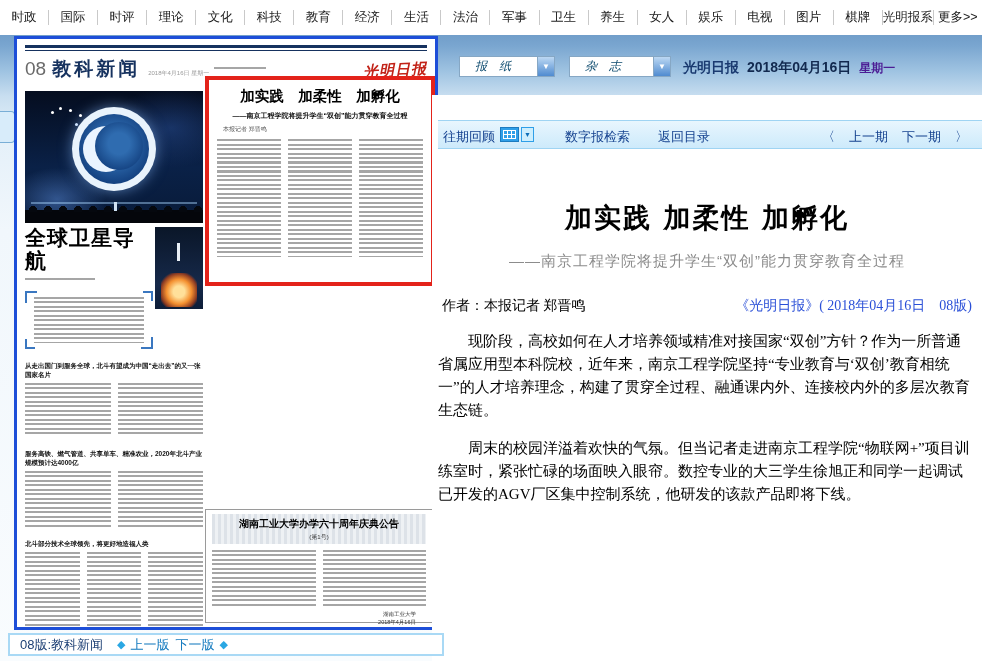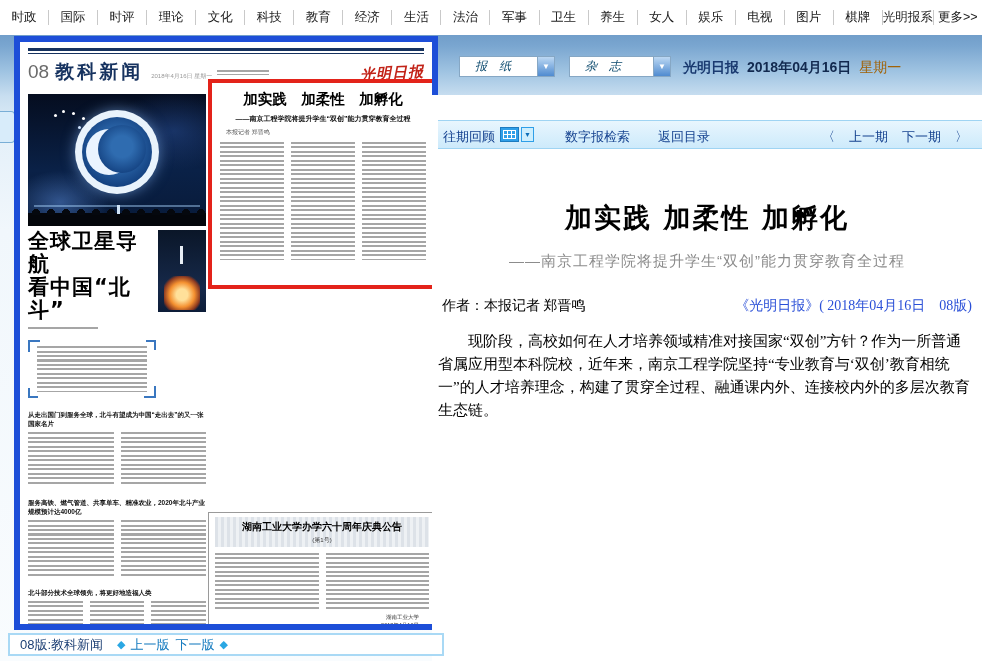--- a/index.html
+++ b/index.html
@@ -9,21 +9,21 @@
     font-family:"Liberation Sans","DejaVu Sans",sans-serif;
     background:linear-gradient(180deg,#ffffff 0 23px,#6795c3 23px,#7aa6d0 46px,#a0c4e2 72px,#c8def0 96px,#e4f0f9 132px,#f1f7fc 230px,#f9fcfe 100%);
   }
 
   
   .navbar { position:absolute; left:0; top:0; right:0; height:35px; background:#fff; display:flex; align-items:center; }
   .nav-item { flex:1; text-align:center; font-size:12.5px; color:#1a1a1a; border-right:1px solid #c9c9c9; white-space:nowrap; line-height:15px; cursor:pointer; }
   .nav-item:last-child { border-right:none; }
 
   
-  .paper-panel { position:absolute; left:14px; top:36px; width:424px; height:594px; background:#fff; border:6px solid #1d4ed8; overflow:hidden; }
+  .paper-panel { position:absolute; left:14px; top:36px; width:424px; height:594px; background:#fff; border:3px solid #1d4ed8; overflow:hidden; }
   .pg-head { position:absolute; left:8px; top:6px; right:8px; height:44px; }
   .rule-double { height:6px; border-top:3px solid #16325f; border-bottom:1px solid #16325f; }
   .pg-head-row { display:flex; align-items:baseline; margin-top:5px; }
   .pg-num { font-size:19px; color:#6a6a6a; margin-right:6px; }
   .pg-section { font-size:19px; font-weight:bold; color:#16325f; letter-spacing:3px; }
   .pg-date { font-size:6px; color:#999; margin-left:8px; }
   .pg-fuzz { width:52px; height:5px; margin-left:5px; align-self:center; }
   .pg-logo { margin-left:auto; font-family:"Liberation Serif","DejaVu Serif",serif; font-weight:bold; font-style:italic; color:#c22318; font-size:15px; transform:rotate(-3deg); letter-spacing:1px; }
 
   .fz { background-image:repeating-linear-gradient(180deg,#6f6f6f 0,#6f6f6f 2px,transparent 2px,transparent 4.5px); opacity:.62; }
@@ -93,21 +93,21 @@
   
   .side-tab { position:absolute; left:0; top:111px; width:15px; height:32px; background:#d8ecfa; border:1px solid #79aed6; border-left:none; border-radius:0 4px 4px 0; cursor:pointer; }
 
   
   .select { position:absolute; height:21px; background:#fff; border:1px solid #86a7c4; display:flex; align-items:center; cursor:pointer; }
   .select .txt { flex:1; padding-left:15px; font-size:12px; color:#0c4a6e; white-space:nowrap;font-style:italic; }
   .select .btn { width:17px; height:100%; background:linear-gradient(#bcd8f3,#4f8bd0); border-left:1px solid #86a7c4; display:flex; align-items:center; justify-content:center; color:#fff; font-size:8px; }
   .mast-row { position:absolute; left:683px; top:59px; display:flex; align-items:baseline; gap:8px; white-space:nowrap; }
   .mast-name { font-size:14px; font-weight:bold; color:#1a3a70; }
   .mast-date { font-size:14px; font-weight:bold; color:#12294f; }
-  .mast-week { font-size:14px; font-weight:normal; color:#a16207; }
+  .mast-week { font-size:12px; font-weight:bold; color:#4c1d95; }
 
   .article-wrap { position:absolute; left:432px; top:95px; right:0; bottom:0; background:#fff; }
 
   .toolbar { position:absolute; left:438px; top:120px; right:0; height:29px; background:linear-gradient(#e8f6fe,#cdeafb); border-top:1px solid #9fd4f3; border-bottom:1px solid #9fd4f3; z-index:5; }
   .tb-item { position:absolute; top:7px; font-size:13px; color:#14418f; cursor:pointer; white-space:nowrap; }
   .tb-cal { position:absolute; left:62px; top:6px; display:flex; align-items:center; cursor:pointer; }
   .cal-ic { width:19px; height:15px; background:#2f9fe8; border:1px solid #1c7bc0; position:relative; }
   .cal-ic::after { content:""; position:absolute; inset:2px;
     background-image:repeating-linear-gradient(90deg,#fff 0 1px,transparent 1px 4px),repeating-linear-gradient(180deg,#fff 0 1px,transparent 1px 4px); }
   .cal-btn { width:13px; height:15px; background:#cdeefd; border:1px solid #2f9fe8; margin-left:2px; color:#0d6eb8; font-size:7px; display:flex; align-items:center; justify-content:center; }
@@ -175,21 +175,20 @@
     <div class="bd-ring">
       <div class="bd-disc"></div>
     </div>
     <div class="crowd"></div>
     <div class="speaker"></div>
   </div>
 
   <div class="leftcol">
     <div class="np-h1" style="width:128px;">
       <div>全球卫星导航</div>
-      <div>看中国“北斗”</div>
     </div>
     <div class="photo-rocket"></div>
     <div class="np-byline fz"></div>
     <div class="bracketbox">
       <span class="corner-tr"></span>
       <span class="corner-bl"></span>
       <div class="fz"></div>
     </div>
     <div class="np-subhead">从走出国门到服务全球，北斗有望成为中国“走出去”的又一张国家名片</div>
     <div class="fzrow blk" style="height:54px;">
@@ -253,20 +252,21 @@
 
 <div class="article-wrap">
   <div class="art-title">加实践 加柔性 加孵化</div>
   <div class="art-sub">——南京工程学院将提升学生“双创”能力贯穿教育全过程</div>
   <div class="art-meta">
     <span class="art-author">作者：本报记者 郑晋鸣</span>
     <span class="art-source">《光明日报》( 2018年04月16日　08版)</span>
   </div>
   <div class="art-body">
     <p>现阶段，高校如何在人才培养领域精准对接国家“双创”方针？作为一所普通省属应用型本科院校，近年来，南京工程学院坚持“专业教育与‘双创’教育相统一”的人才培养理念，构建了贯穿全过程、融通课内外、连接校内外的多层次教育生态链。</p>
+    <p>周末的校园洋溢着欢快的气氛。但当记者走进南京工程学院“物联网+”项目训练室时，紧张忙碌的场面映入眼帘。数控专业的大三学生徐旭正和同学一起调试已开发的AGV厂区集中控制系统，他研发的该款产品即将下线。</p>
   </div>
 </div>
 
 <div class="toolbar">
   <span class="tb-item" style="left:5px;">往期回顾</span>
   <span class="tb-cal">
     <span class="cal-ic"></span>
     <span class="cal-btn">▼</span>
   </span>
   <span class="tb-item" style="left:127px;">数字报检索</span>

